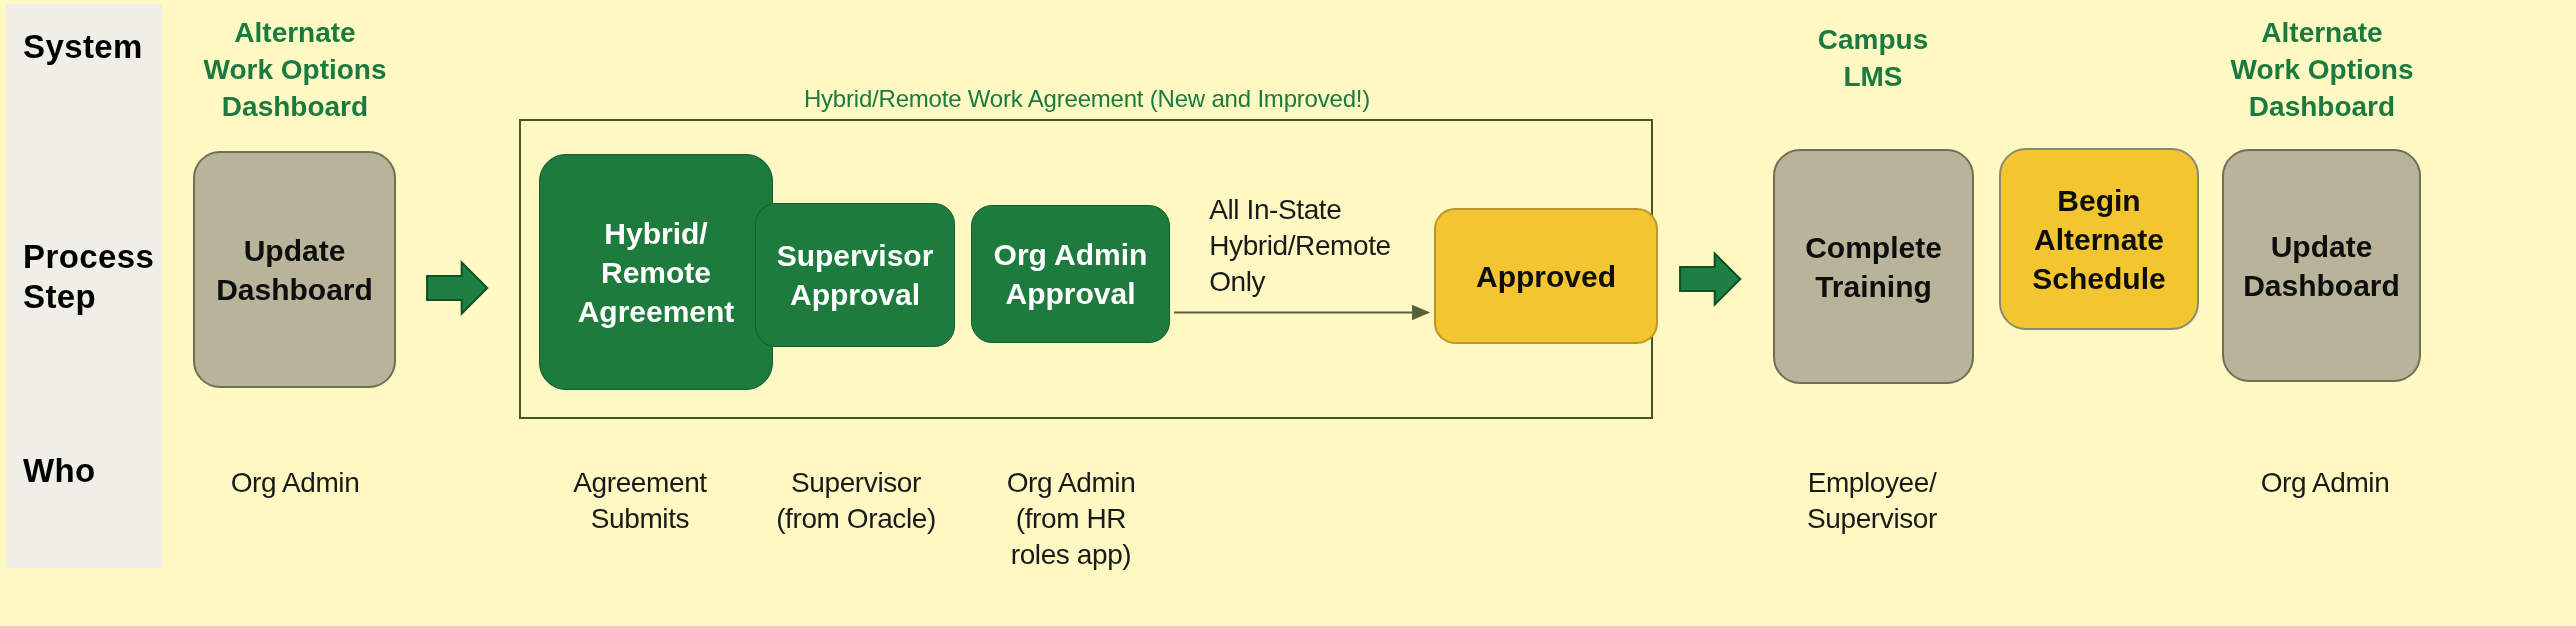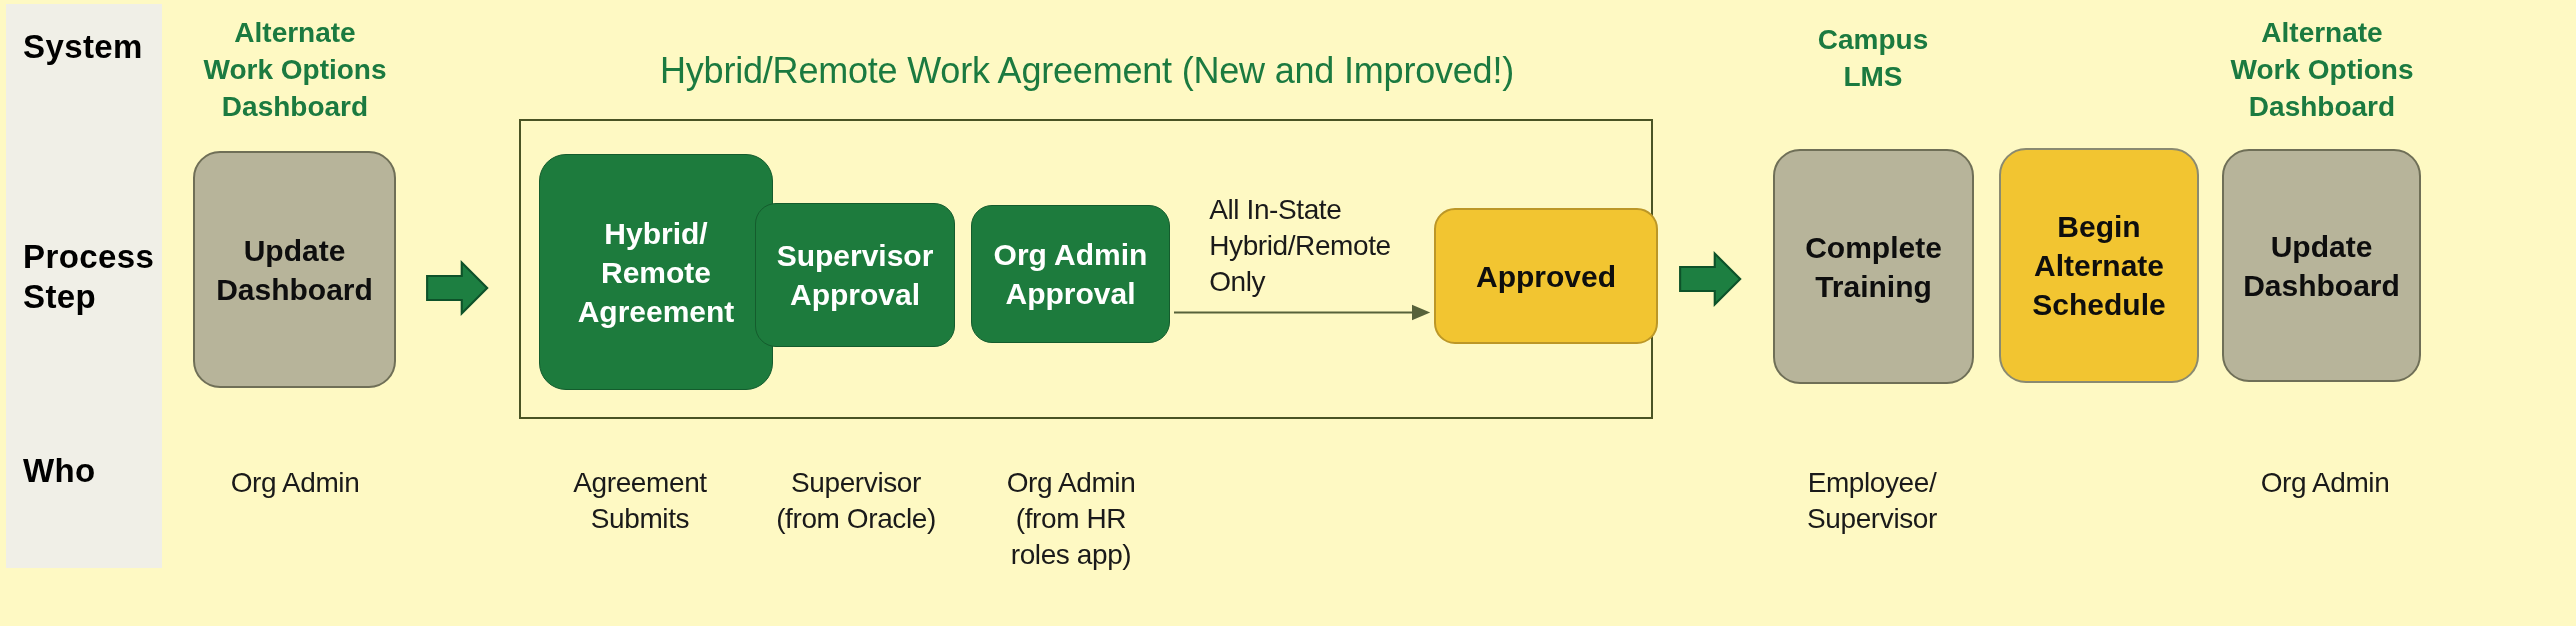--- a/index.html
+++ b/index.html
@@ -18,23 +18,24 @@
   .lane-bg{left:5.7px;top:3.6px;width:156px;height:564px;background:var(--beige);}
   .lane-label{
     left:23px;color:#000;font-weight:700;font-size:33px;line-height:40px;
     white-space:pre-line;letter-spacing:0.4px;
   }
   .sys-text{
     color:var(--green-text);font-weight:600;font-size:28px;line-height:37px;
     text-align:center;white-space:pre-line;transform:translateX(-50%);
   }
   .flow-title{
-    color:var(--green-text);font-weight:400;font-size:36px;line-height:31px;
+    color:var(--green-text);font-weight:400;font-size:24px;line-height:31px;
     text-align:center;white-space:nowrap;transform:translateX(-50%);
     letter-spacing:-0.2px;
+    margin-top:28px;
   }
   .who-label{
     color:var(--text-dark);font-weight:400;font-size:28px;line-height:36px;
     text-align:center;white-space:pre-line;transform:translateX(-50%);
     letter-spacing:-0.4px;
   }
   .node{
     display:flex;align-items:center;justify-content:center;text-align:center;
     font-weight:700;font-size:30px;line-height:39px;white-space:pre-line;
     box-sizing:border-box;
@@ -105,21 +106,21 @@
   </svg>
 
   <div class="abs node yellow-a" style="left:1434px;top:208px;width:224px;height:136px;">Approved</div>
 
   <svg class="abs big-arrow" style="left:1678px;top:250px;" width="65" height="58" viewBox="0 0 92 82">
     <polygon points="3,24 52,24 52,5 88,41 52,77 52,58 3,58"></polygon>
   </svg>
 
   <div class="abs node olive r38" style="left:1773px;top:149px;width:201px;height:235px;">Complete
 Training</div>
-  <div class="abs node yellow-b" style="left:1999px;top:148px;width:200px;height:235px;">Begin
+  <div class="abs node yellow-b" style="left:1999px;top:148px;width:200px;height:182px;">Begin
 Alternate
 Schedule</div>
   <div class="abs node olive r38" style="left:2222px;top:149px;width:199px;height:233px;">Update
 Dashboard</div>
 
   <div class="abs who-label" style="left:295px;top:465px;">Org Admin</div>
   <div class="abs who-label" style="left:640px;top:465px;">Agreement
 Submits</div>
   <div class="abs who-label" style="left:856px;top:465px;">Supervisor
 (from Oracle)</div>

